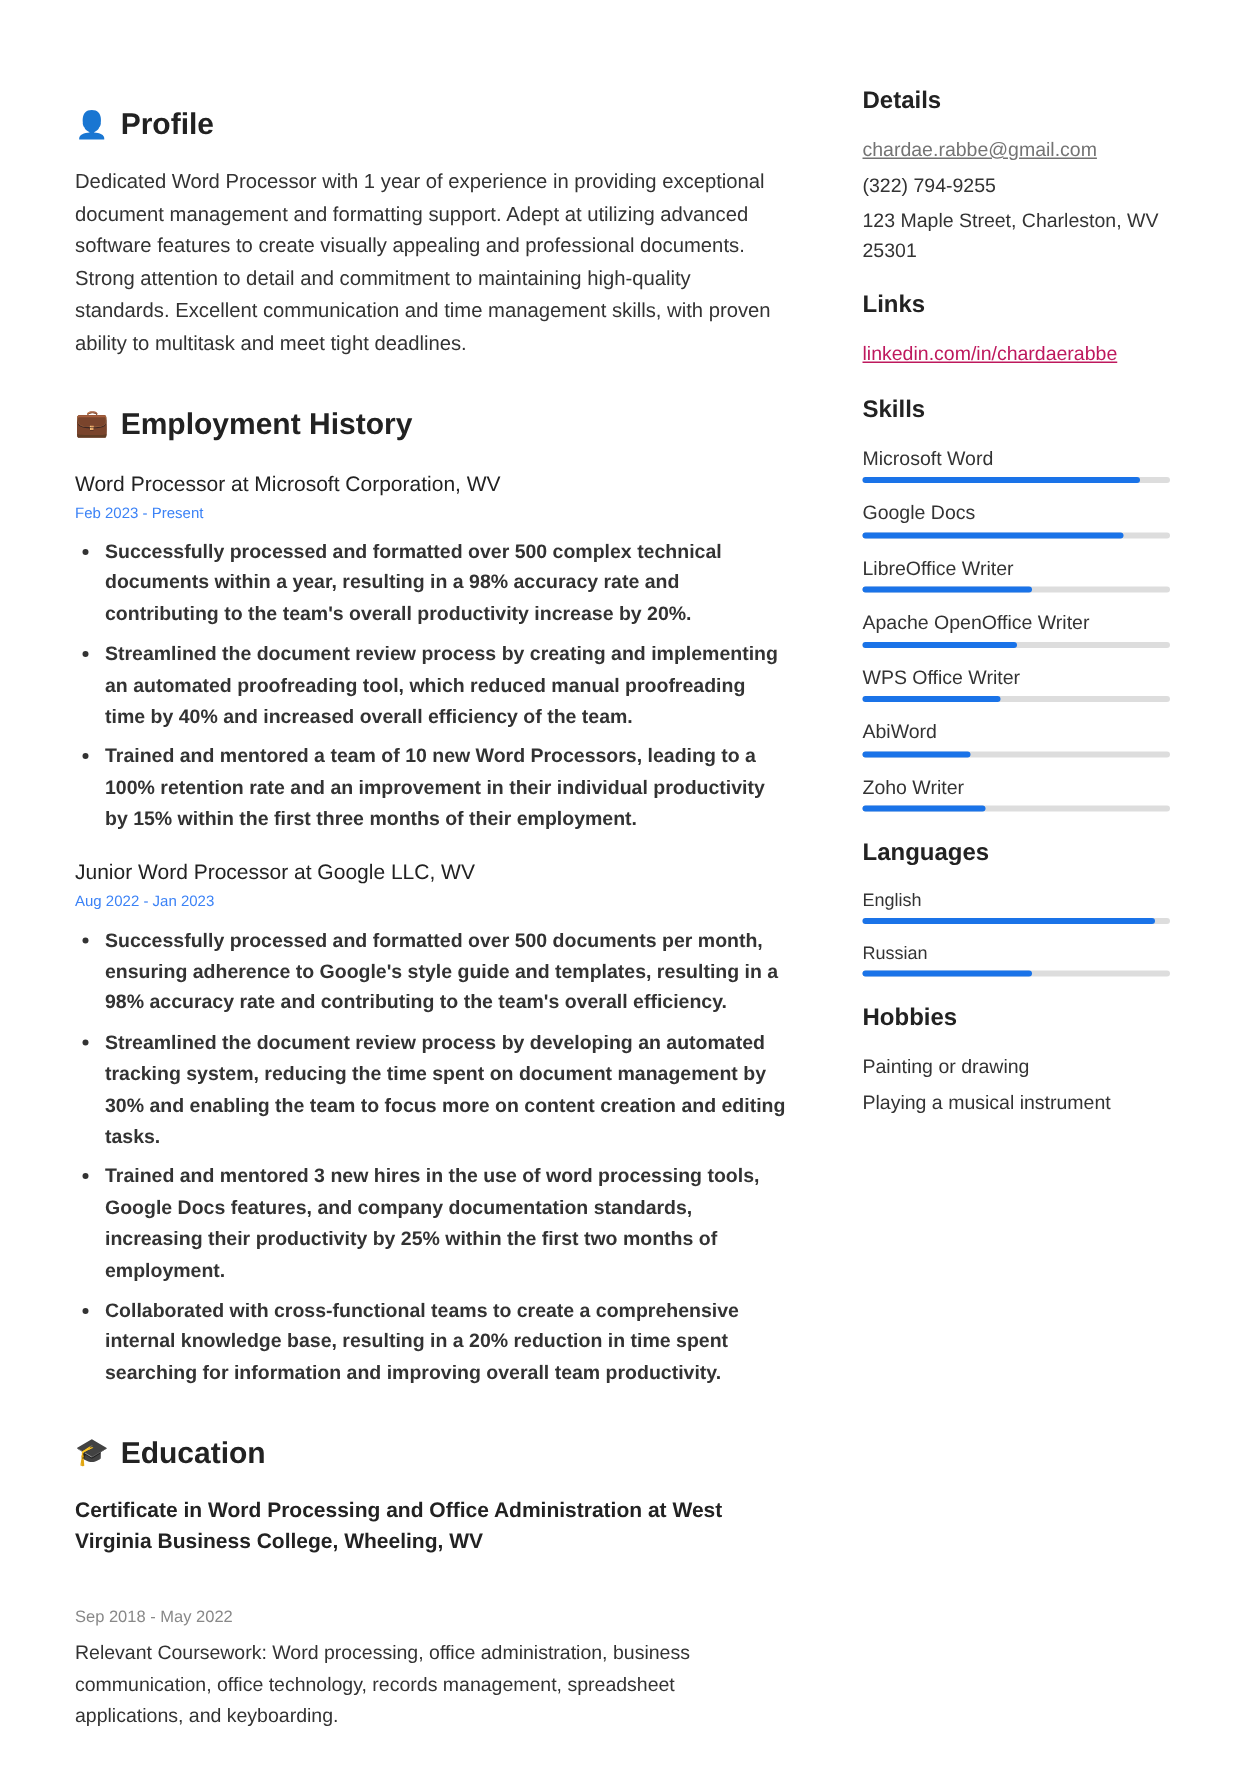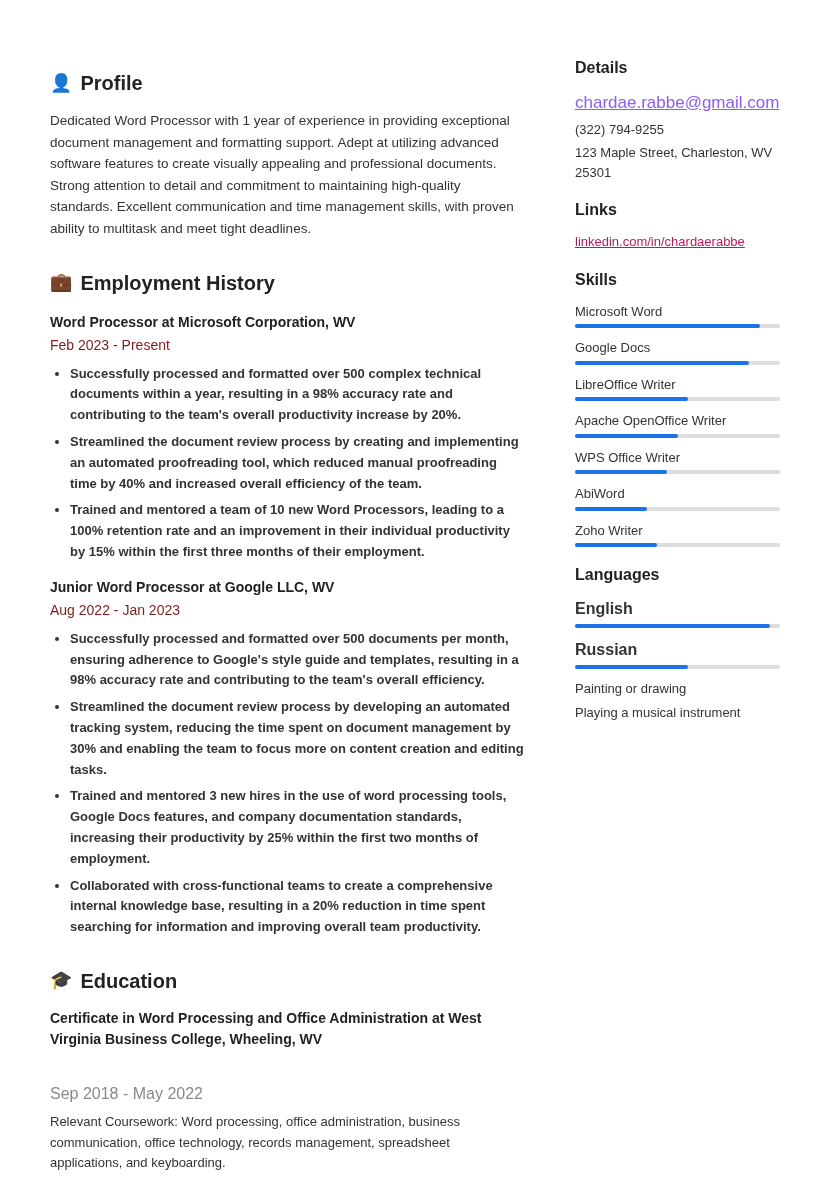--- a/index.html
+++ b/index.html
@@ -57,28 +57,28 @@
 
     
     .profile-text {
       font-size: 13.5px;
       color: #333;
       line-height: 1.6;
     }
 
     
     .job-title {
-      font-weight: 700;
+      font-weight: 400;
       font-size: 14px;
       margin-top: 14px;
       margin-bottom: 2px;
     }
     .job-date {
-      font-size: 14px;
-      color: #7f1d1d;
+      font-size: 10px;
+      color: #3b82f6;
       margin-bottom: 8px;
     }
     .job-bullets {
       list-style: disc;
       padding-left: 20px;
       font-size: 13px;
       color: #333;
       line-height: 1.6;
       font-weight: bold;
     }
@@ -86,21 +86,21 @@
       margin-bottom: 6px;
     }
 
     
     .edu-title {
       font-weight: 700;
       font-size: 14px;
       margin-bottom: 2px;
     }
     .edu-date {
-      font-size: 16px;
+      font-size: 11px;
       color: #888;
       margin-bottom: 6px;
       margin-top: 32px;
     }
     .edu-text {
       font-size: 13px;
       color: #333;
       line-height: 1.6;
     }
 
@@ -109,22 +109,22 @@
       font-weight: 700;
       font-size: 16px;
       margin-top: 24px;
       margin-bottom: 10px;
     }
     .right-section-title:first-child {
       margin-top: 16px;
     }
 
     .detail-email {
-      color: #8b5cf6;
-      font-size: 17px;
+      color: #737373;
+      font-size: 13px;
       margin-bottom: 4px;
       text-decoration: underline;
       cursor: pointer;
     }
     .detail-text {
       font-size: 13px;
       color: #333;
       margin-bottom: 4px;
     }
 
@@ -154,24 +154,23 @@
       height: 4px;
       background: #1a73e8;
       border-radius: 2px;
     }
 
     
     .lang-item {
       margin-bottom: 10px;
     }
     .lang-name {
-      font-size: 16px;
+      font-size: 12px;
       color: #333;
       margin-bottom: 3px;
-      font-weight: bold;
     }
     .lang-bar-bg {
       width: 100%;
       height: 4px;
       background: #ddd;
       border-radius: 2px;
     }
     .lang-bar-fill {
       height: 4px;
       background: #1a73e8;
@@ -313,18 +312,19 @@
       </div>
       <div class="lang-item">
         <div class="lang-name">Russian</div>
         <div class="lang-bar-bg">
             <div class="lang-bar-fill" style="width:55%"></div>
           </div>
       </div>
     </div>
 
     <div>
+      <div class="right-section-title">Hobbies</div>
       <div class="hobby-item">Painting or drawing</div>
       <div class="hobby-item">Playing a musical instrument</div>
     </div>
 
   </div>
 </div>
 
 </body></html>

